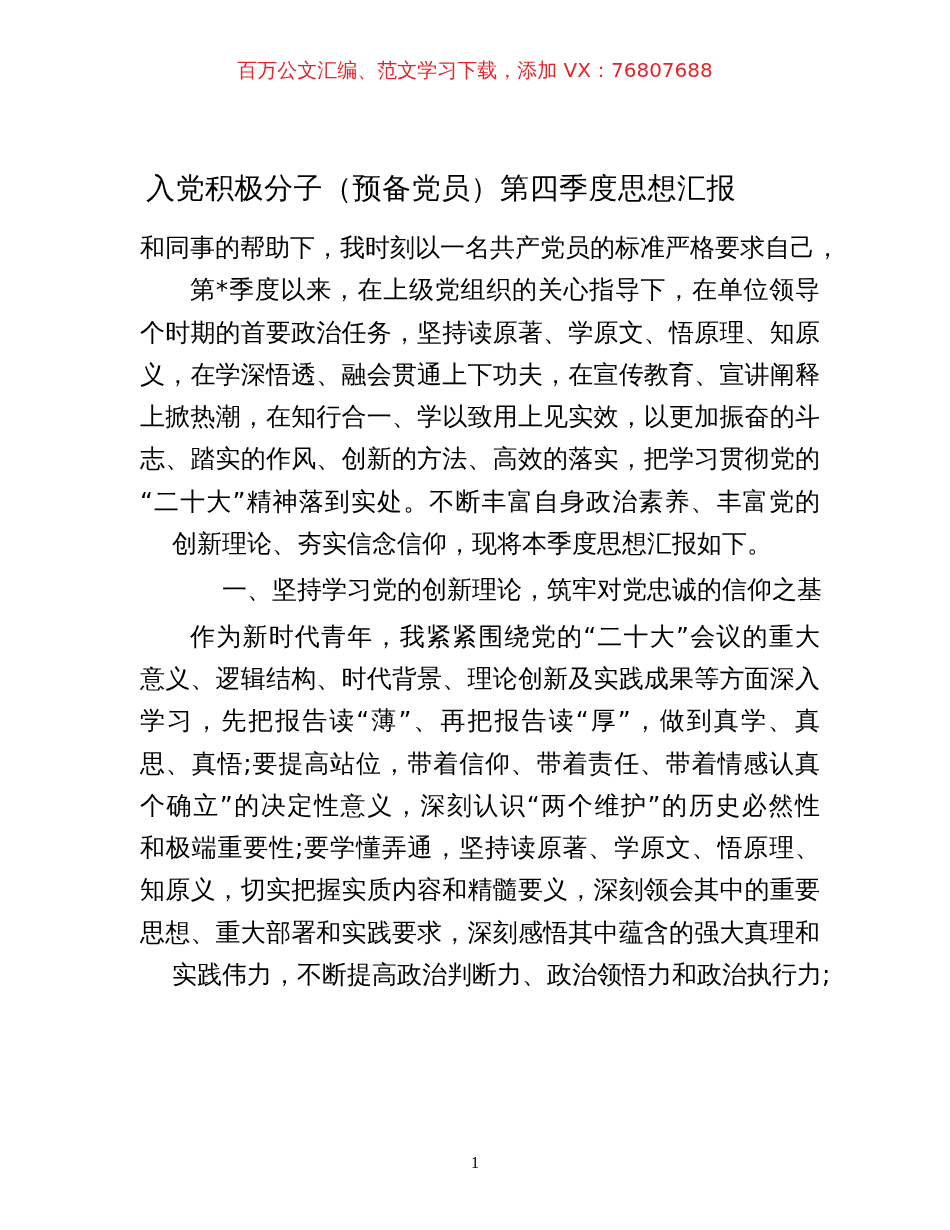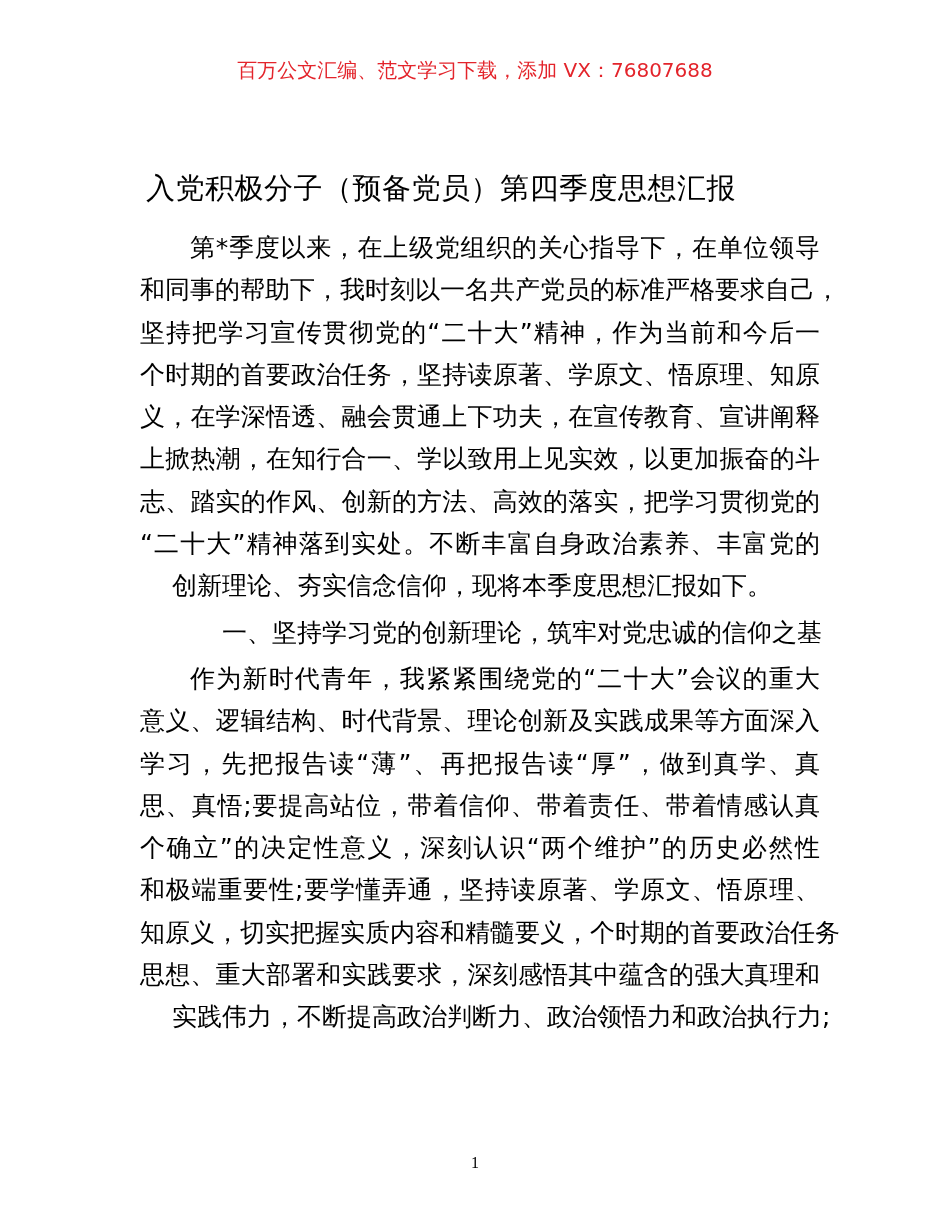--- a/index.html
+++ b/index.html
@@ -80,39 +80,38 @@
   </style>
 </head>
 <body>
 
 <div class="header-banner">百万公文汇编、范文学习下载，添加 VX：76807688</div>
 
 <div class="doc-title">入党积极分子（预备党员）第四季度思想汇报</div>
 
 <div class="body-text">
   <div>
+    <span class="line">和同事的帮助下，我时刻以一名共产党员的标准严格要求自己，</span>
     <span class="line indent">第*季度以来，在上级党组织的关心指导下，在单位领导</span>
-    <span class="line">和同事的帮助下，我时刻以一名共产党员的标准严格要求自己，</span>
-    <span class="line">坚持把学习宣传贯彻党的“二十大”精神，作为当前和今后一</span>
     <span class="line">个时期的首要政治任务，坚持读原著、学原文、悟原理、知原</span>
     <span class="line">义，在学深悟透、融会贯通上下功夫，在宣传教育、宣讲阐释</span>
     <span class="line">上掀热潮，在知行合一、学以致用上见实效，以更加振奋的斗</span>
     <span class="line">志、踏实的作风、创新的方法、高效的落实，把学习贯彻党的</span>
     <span class="line">“二十大”精神落到实处。不断丰富自身政治素养、丰富党的</span>
     <span class="line last">创新理论、夯实信念信仰，现将本季度思想汇报如下。</span>
   </div>
   <span class="spacer"></span>
   <span class="line indent last section-heading">一、坚持学习党的创新理论，筑牢对党忠诚的信仰之基</span>
   <span class="spacer"></span>
   <div>
     <span class="line indent">作为新时代青年，我紧紧围绕党的“二十大”会议的重大</span>
     <span class="line">意义、逻辑结构、时代背景、理论创新及实践成果等方面深入</span>
     <span class="line">学习，先把报告读“薄”、再把报告读“厚”，做到真学、真</span>
     <span class="line">思、真悟;要提高站位，带着信仰、带着责任、带着情感认真</span>
     <span class="line">个确立”的决定性意义，深刻认识“两个维护”的历史必然性</span>
     <span class="line">和极端重要性;要学懂弄通，坚持读原著、学原文、悟原理、</span>
-    <span class="line">知原义，切实把握实质内容和精髓要义，个时期的首要政治任务</span>
+    <span class="line">知原义，切实把握实质内容和精髓要义，深刻领会其中的重要</span>
     <span class="line">思想、重大部署和实践要求，深刻感悟其中蕴含的强大真理和</span>
     <span class="line last">实践伟力，不断提高政治判断力、政治领悟力和政治执行力;</span>
   </div>
 </div>
 
 <div class="page-number">1</div>
 
 </body></html>

